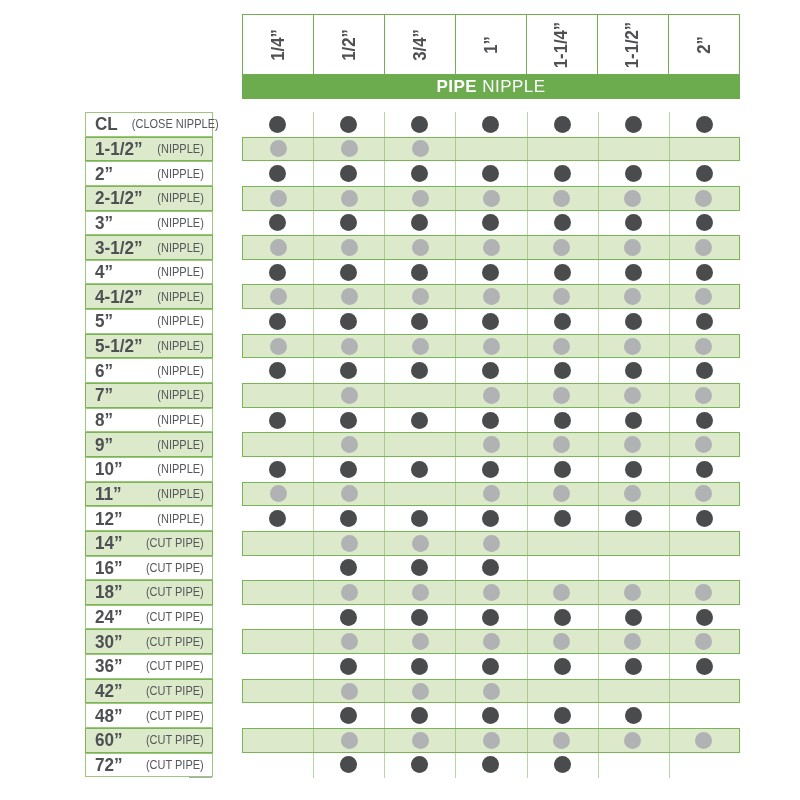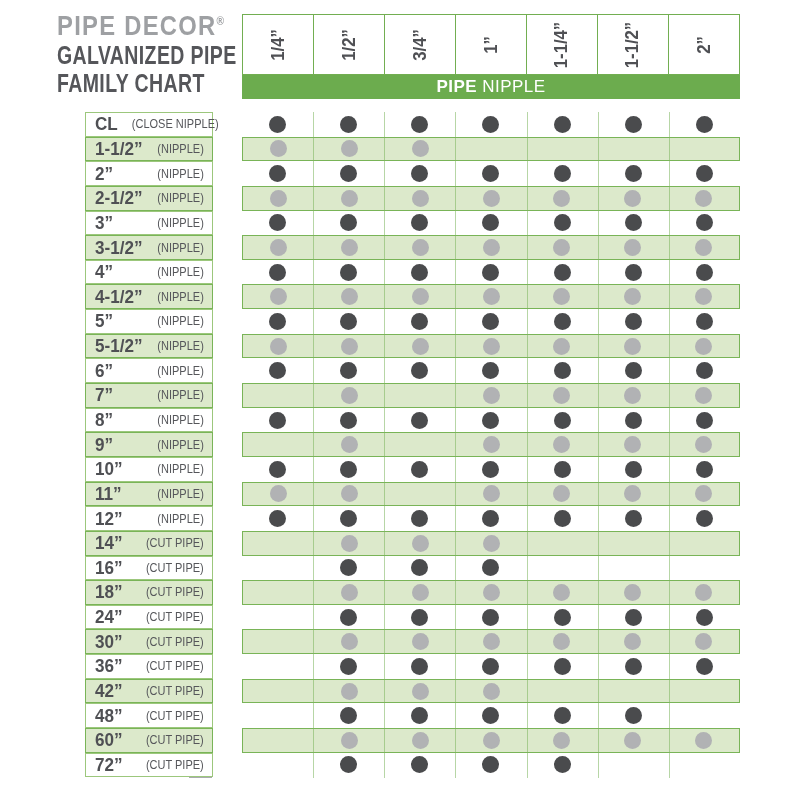--- a/index.html
+++ b/index.html
@@ -52,25 +52,20 @@
   .dot{width:17px;height:17px;border-radius:50%;}
   .dot.dark{background:var(--dot-dark);}
   .dot.light{background:var(--dot-light);}
   .vline{position:absolute;top:0;bottom:0;width:1px;background:var(--green-line);z-index:1;}
 </style>
 </head>
 <body>
 
 <div class="stage" style="--green: #6CAC4E; --green-border: #79B457; --green-light: #DCE9CB; --gray-bar: #A9ABAE; --dot-dark: #4A4B4D; --dot-light: #B1B2B4; --ink: #4F5054; --logo-gray: #9EA0A3;">
 
-  <div class="logo">
-    <div class="brand"><span>PIPE DECOR</span><span class="reg">®</span></div>
-    <div class="tline t1">GALVANIZED PIPE</div>
-    <div class="tline t2">FAMILY CHART</div>
-  </div>
 
   <div class="col-headers" id="colHeaders">
       <div class="hcell">
         <span class="hlabel">1/4”</span>
       </div>
       <div class="hcell">
         <span class="hlabel">1/2”</span>
       </div>
       <div class="hcell">
         <span class="hlabel">3/4”</span>

